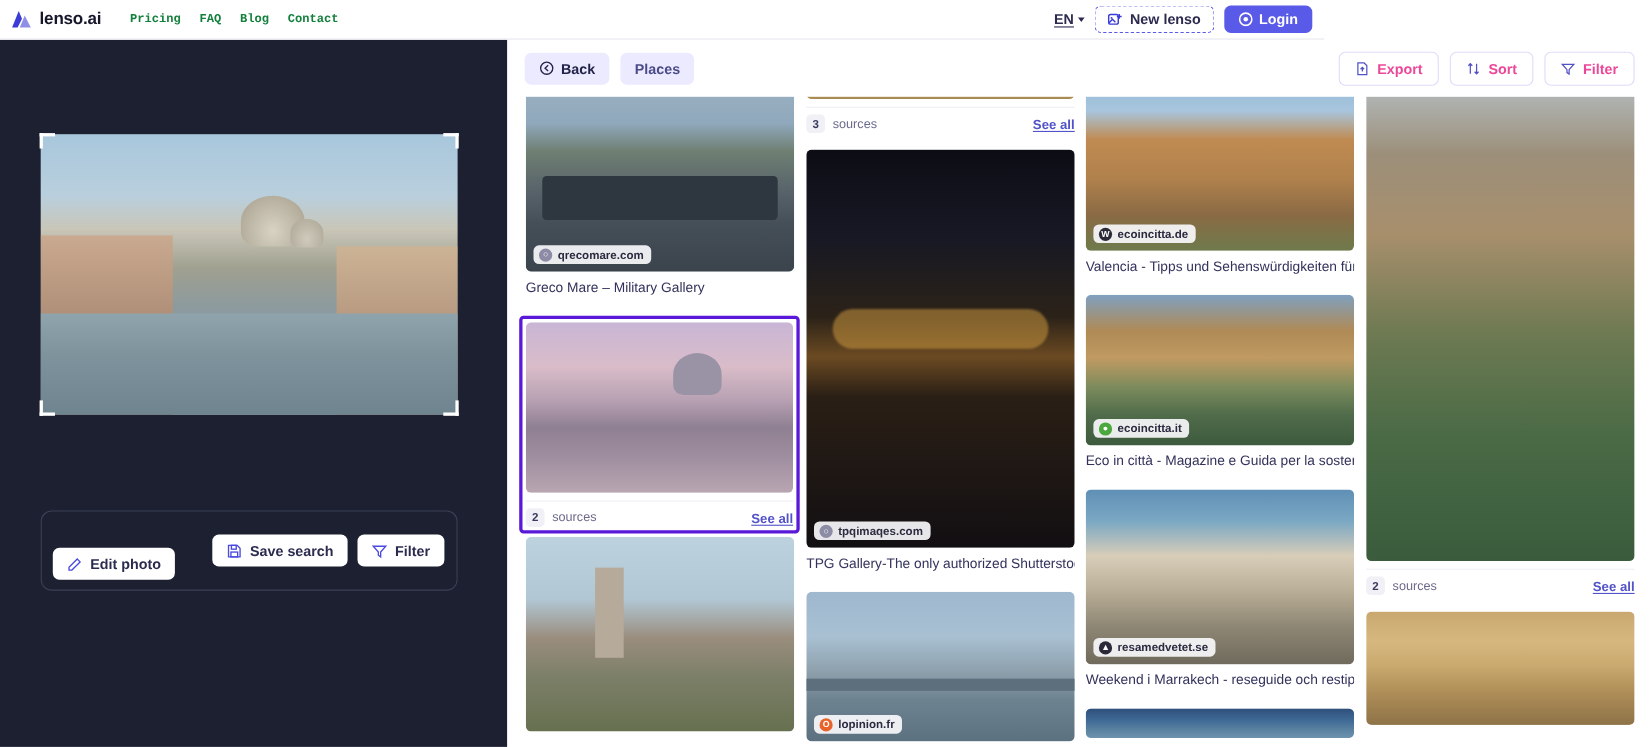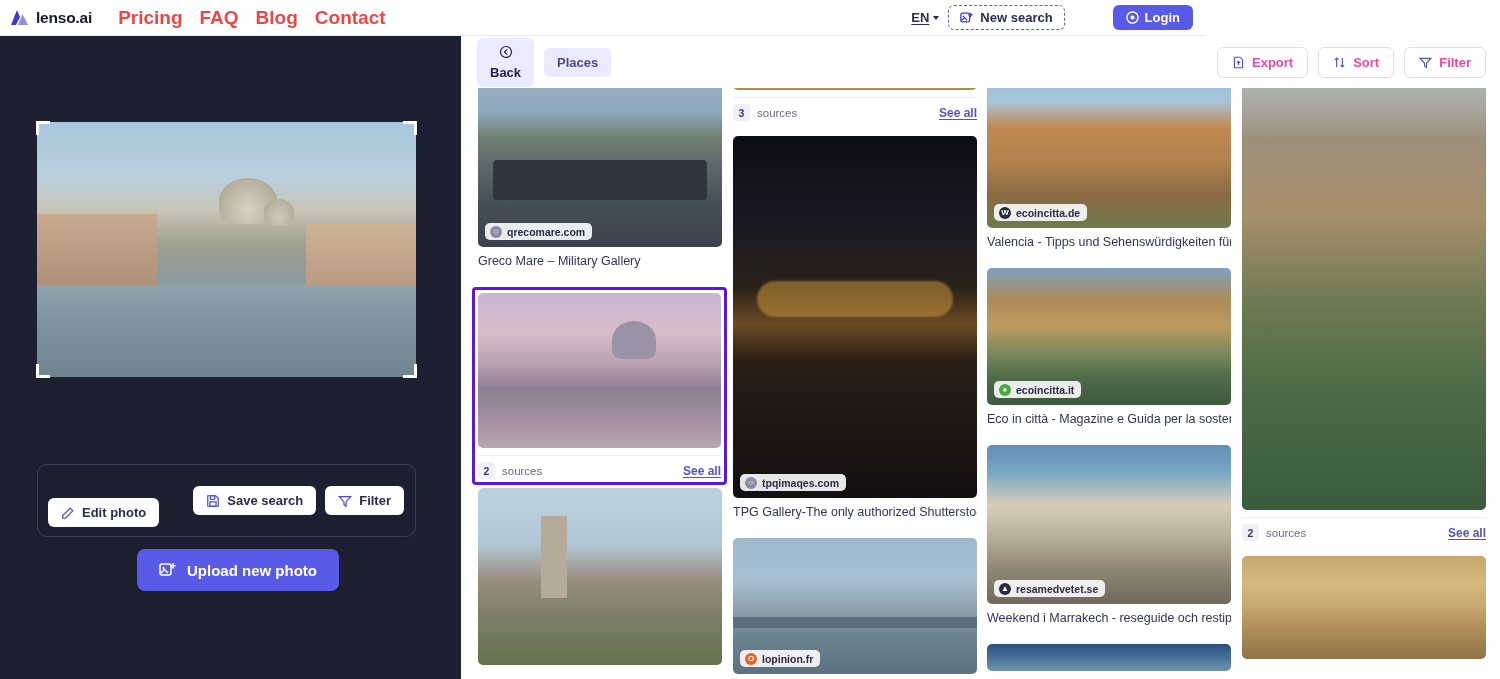--- a/index.html
+++ b/index.html
@@ -16,40 +16,39 @@
     width: 1204px; height: 36px;
     background: #ffffff;
     display: flex; align-items: center;
     border-bottom: 1px solid #e8e8ee;
     z-index: 40;
   }
   .brand { display: flex; align-items: center; margin-left: 10px; gap: 7px; }
   .brand-mark { width: 19px; height: 17px; position: relative; }
   .brand-text { font-size: 15.5px; font-weight: bold; color: #17172b; letter-spacing: -.2px; }
   .nav-links { display: flex; gap: 17px; margin-left: 26px; }
-  .nav-link { font-size: 19px; font-weight: bold; color: #ef4444; cursor: pointer; }
+  .nav-link { font-size: 11px; font-weight: bold; color: #15803d; cursor: pointer; font-family: Liberation Mono, monospace; }
   .nav-right { margin-left: auto; display: flex; align-items: center; gap: 9px; margin-right: 11px; }
   .lang {
     display: flex; align-items: center; gap: 4px;
     font-size: 13px; font-weight: bold; color: #2b2b50; cursor: pointer;
   }
   .lang u { text-decoration: underline; text-underline-offset: 2px; }
   .chev { width: 0; height: 0; border-left: 3.5px solid transparent; border-right: 3.5px solid transparent; border-top: 4.5px solid #2b2b50; }
   .btn-newsearch {
     display: flex; align-items: center; gap: 6px;
     border: 1.6px dashed #5a5ae8; border-radius: 6px;
     padding: 4px 11px; font-size: 13px; font-weight: bold; color: #2b2b50;
     background: #fff; cursor: pointer;
   }
   .btn-login {
     display: flex; align-items: center; gap: 6px;
     background: #5a5ae8; border-radius: 6px;
     padding: 5px 13px; font-size: 13px; font-weight: bold; color: #fff;
     cursor: pointer;
-    margin-left: 39px;
   }
 
   
   .leftpanel {
     position: absolute; top: 36px; left: 0;
     width: 461px; height: 643px;
     background: #1d2030;
     z-index: 30;
   }
   .photo-frame {
@@ -128,21 +127,21 @@
     background: #fff; display: flex; align-items: center;
     z-index: 25;
   }
   .chip {
     display: flex; align-items: center; gap: 6px;
     background: #eceaff; border-radius: 6px;
     padding: 7px 13px; font-size: 13px; font-weight: bold; color: #23234a;
     cursor: pointer;
   }
   .chip.places { color: #4a4a88; margin-left: 10px; }
-  .chip-back { margin-left: 16px; flex-direction: column; }
+  .chip-back { margin-left: 16px; }
   .tb-right { margin-left: auto; display: flex; gap: 10px; margin-right: 14px; }
   .obtn {
     display: flex; align-items: center; gap: 7px;
     background: #fff; border: 1px solid #dedcfa; border-radius: 6px;
     padding: 7px 14px; font-size: 13px; font-weight: bold; color: #ec4899;
     cursor: pointer;
   }
 
   
   .results {
@@ -249,21 +248,21 @@
     </div>
     <div class="btn-newsearch">
       <span>
         <svg width="14" height="14" viewBox="0 0 16 16" fill="none" stroke="#3b3bd6" stroke-width="1.5">
           <rect x="1" y="2.5" width="10" height="10" rx="2"></rect>
           <circle cx="4" cy="6" r="1" fill="#3b3bd6" stroke="none"></circle>
           <path d="M1.5 11 L5 7.5 L8 10.5"></path>
           <path d="M12 2 V7 M9.5 4.5 H14.5"></path>
         </svg>
       </span>
-      <span>New search</span>
+      <span>New lenso</span>
     </div>
     <div class="btn-login">
       <span>
         <svg width="13" height="13" viewBox="0 0 14 14" fill="none" stroke="#fff" stroke-width="1.5">
           <circle cx="7" cy="7" r="6"></circle>
             <circle cx="7" cy="7" r="2.2" fill="#fff" stroke="none"></circle>
         </svg>
       </span>
       <span>Login</span>
     </div>
@@ -308,31 +307,20 @@
     <div class="wbtn btn-filt-l">
       <span>
         <svg width="14" height="14" viewBox="0 0 16 16" fill="none" stroke="#4a4ae0" stroke-width="1.4">
           <path d="M1.5 3 H14.5 L9.2 9 V14 L6.8 12.3 V9 Z"></path>
         </svg>
       </span>
       <span>Filter</span>
     </div>
   </div>
 
-  <div class="btn-upload">
-    <span>
-      <svg width="18" height="18" viewBox="0 0 18 18" fill="none" stroke="#fff" stroke-width="1.5">
-        <rect x="1" y="3" width="11" height="11" rx="2"></rect>
-        <circle cx="4.5" cy="7" r="1.1" fill="#fff" stroke="none"></circle>
-        <path d="M1.5 12.5 L5.5 8.5 L9 12"></path>
-        <path d="M14 2 V7.5 M11.3 4.8 H16.7"></path>
-      </svg>
-    </span>
-    <span>Upload new photo</span>
-  </div>
 </div>
 
 <div class="results">
   <div class="col col-a">
       <div class="card" style="top: 65px;">
         <div class="thumb" style="height: 182px;">
           <div class="art art-warship"></div>
           <div class="src-badge">
             <span class="favicon" style="background: rgb(140, 140, 166);">○</span>
             <span>qrecomare.com</span>

